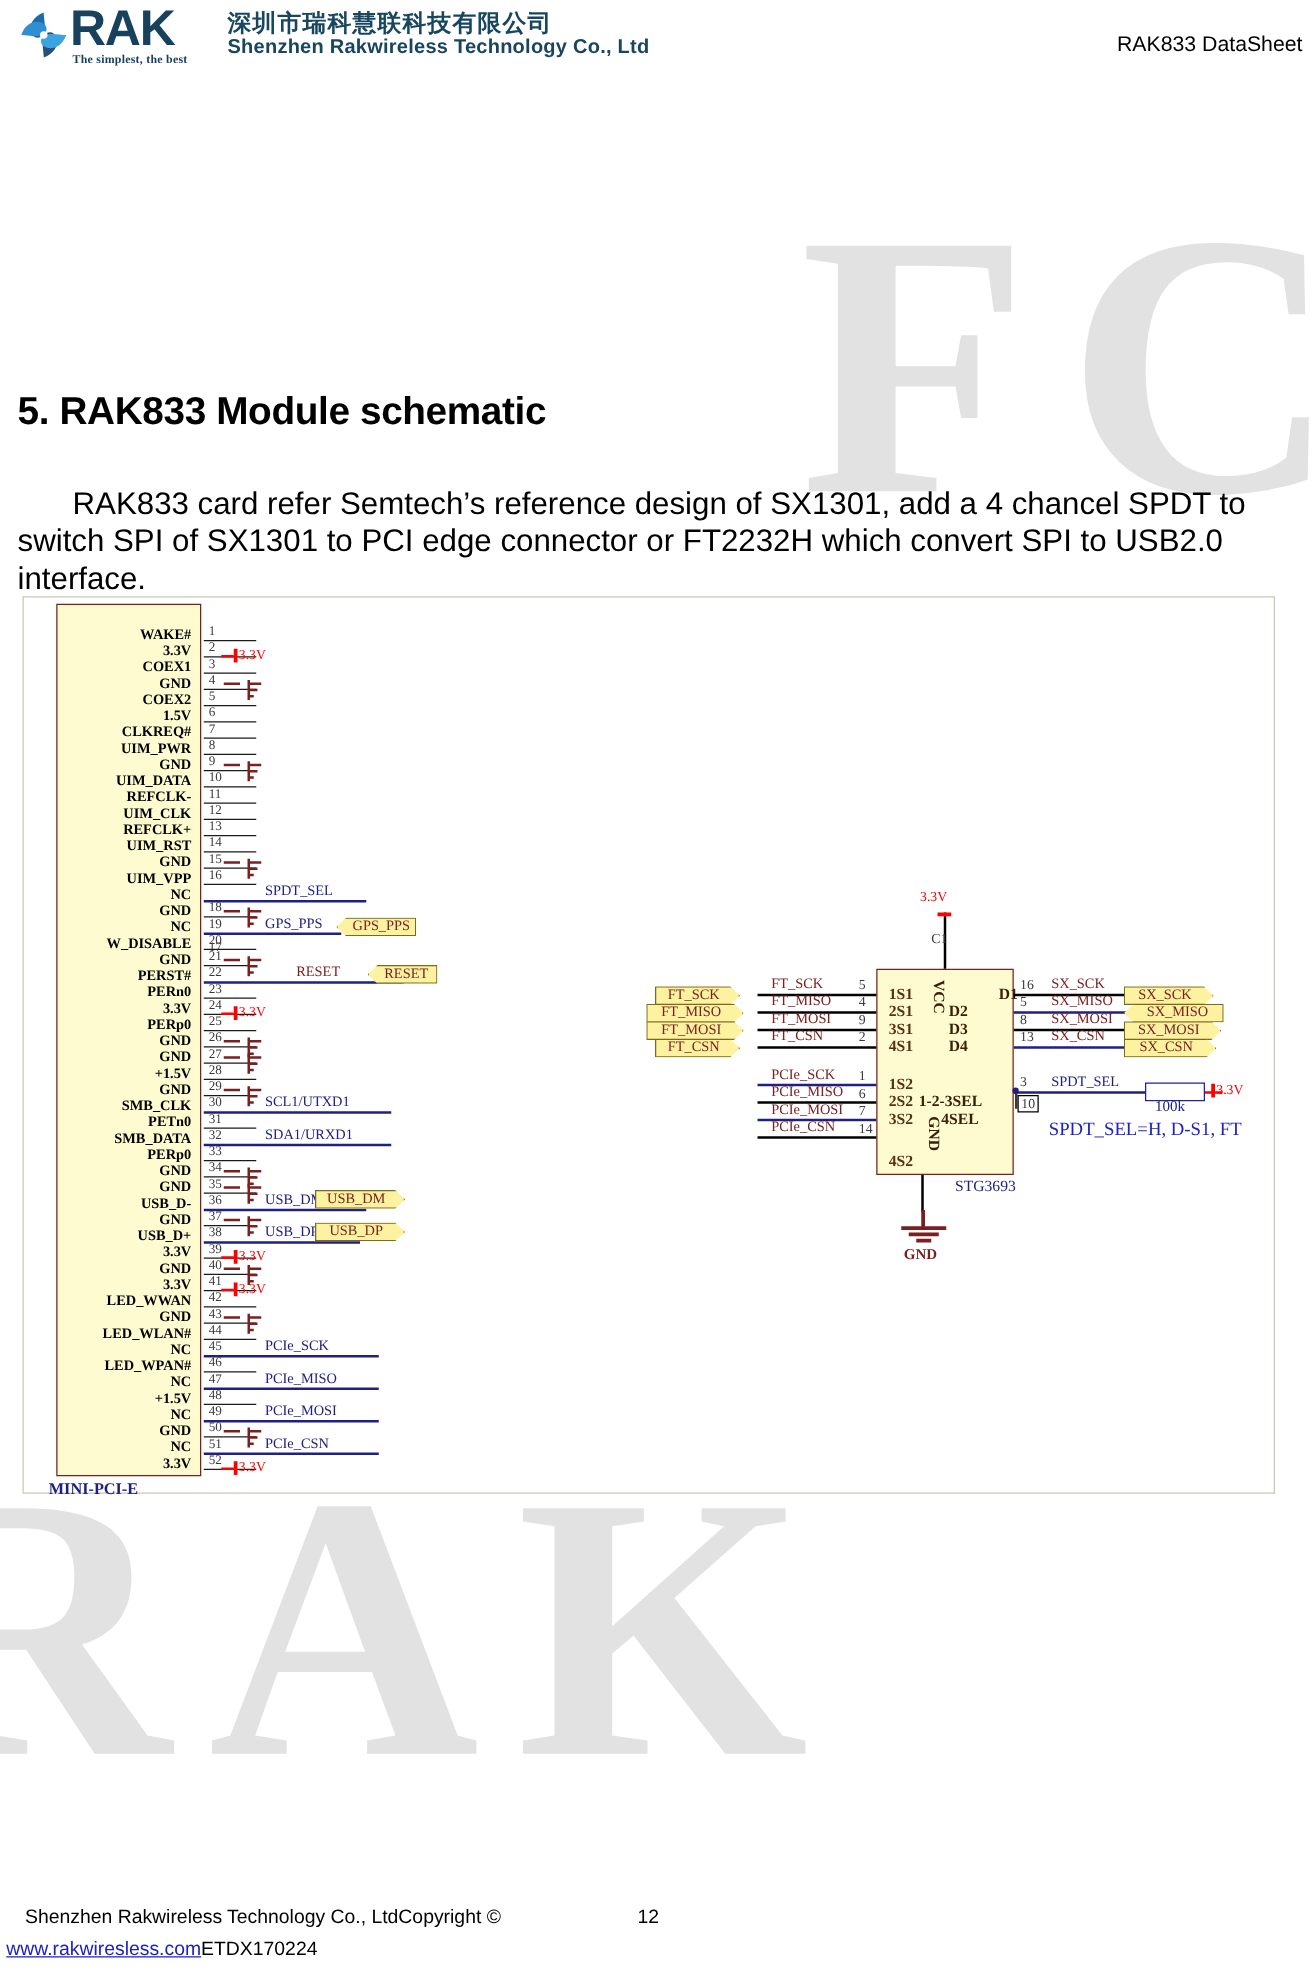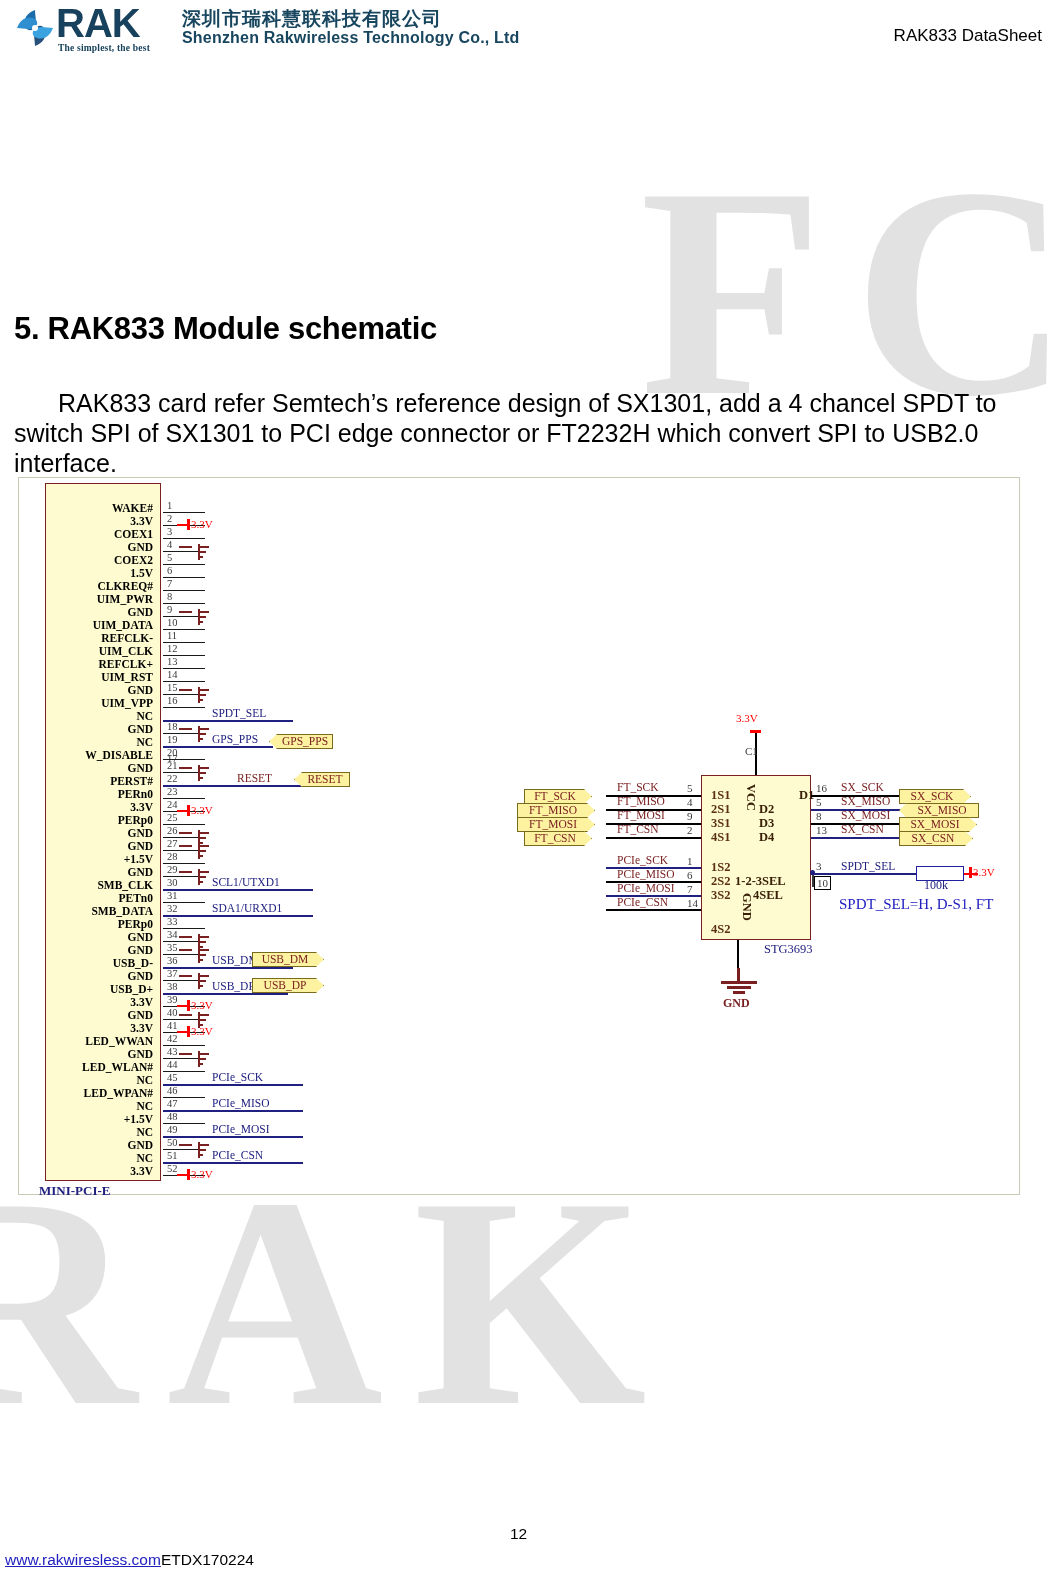--- a/index.html
+++ b/index.html
@@ -635,17 +635,18 @@
   <div class="wire" style="left:945px;top:395px;width:14px;background:#ff0000;height:2px;"></div>
   <div class="pwr" style="left:950px;top:389px;">
     <div class="bar"></div>
     <div class="txt">3.3V</div>
   </div>
 
   <div class="note" style="left:820px;top:418px;">SPDT_SEL=H, D-S1,  FT</div>
 </div>
 
 <div class="footer">
+  <div class="foot-line1">Shenzhen Rakwireless Technology Co., LtdCopyright ©</div>
   <div class="foot-page">12</div>
   <div class="foot-line2">
     <span class="foot-url">www.rakwiresless.com</span><span>ETDX170224</span>
   </div>
 </div>
 
 </body></html>

